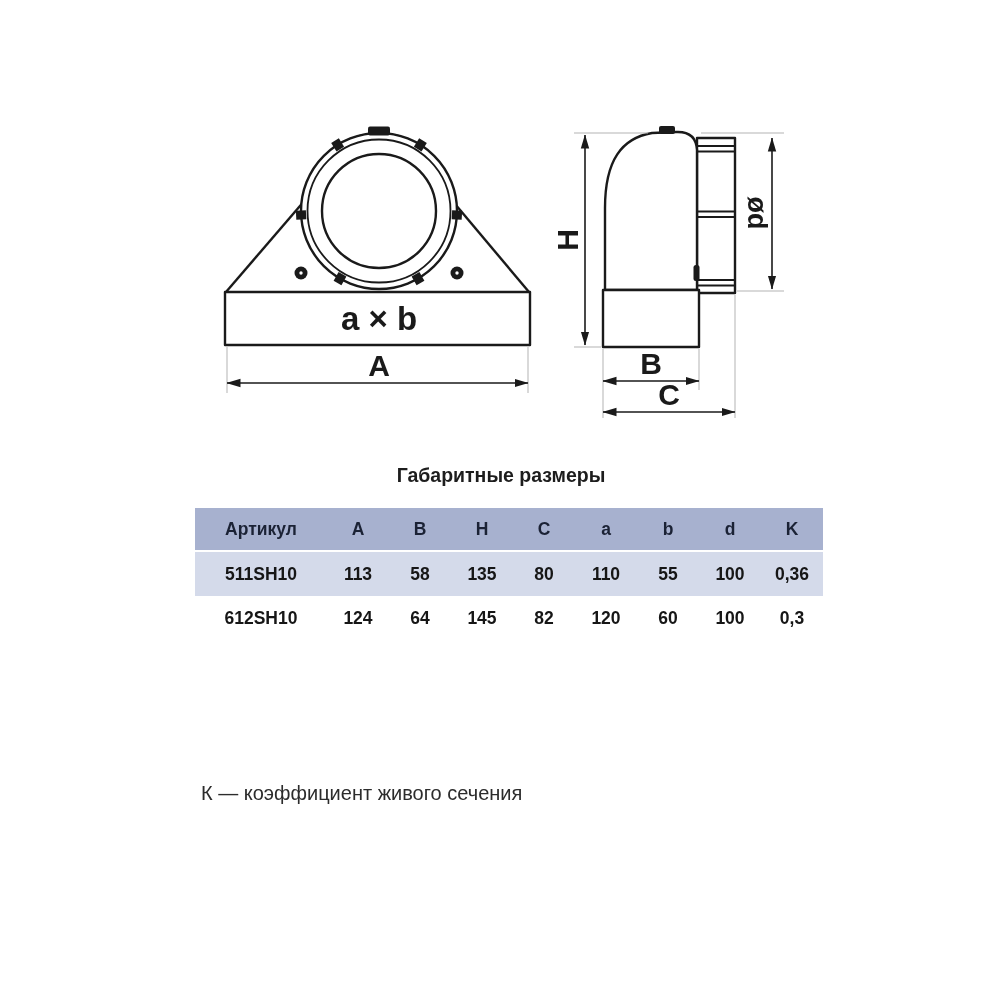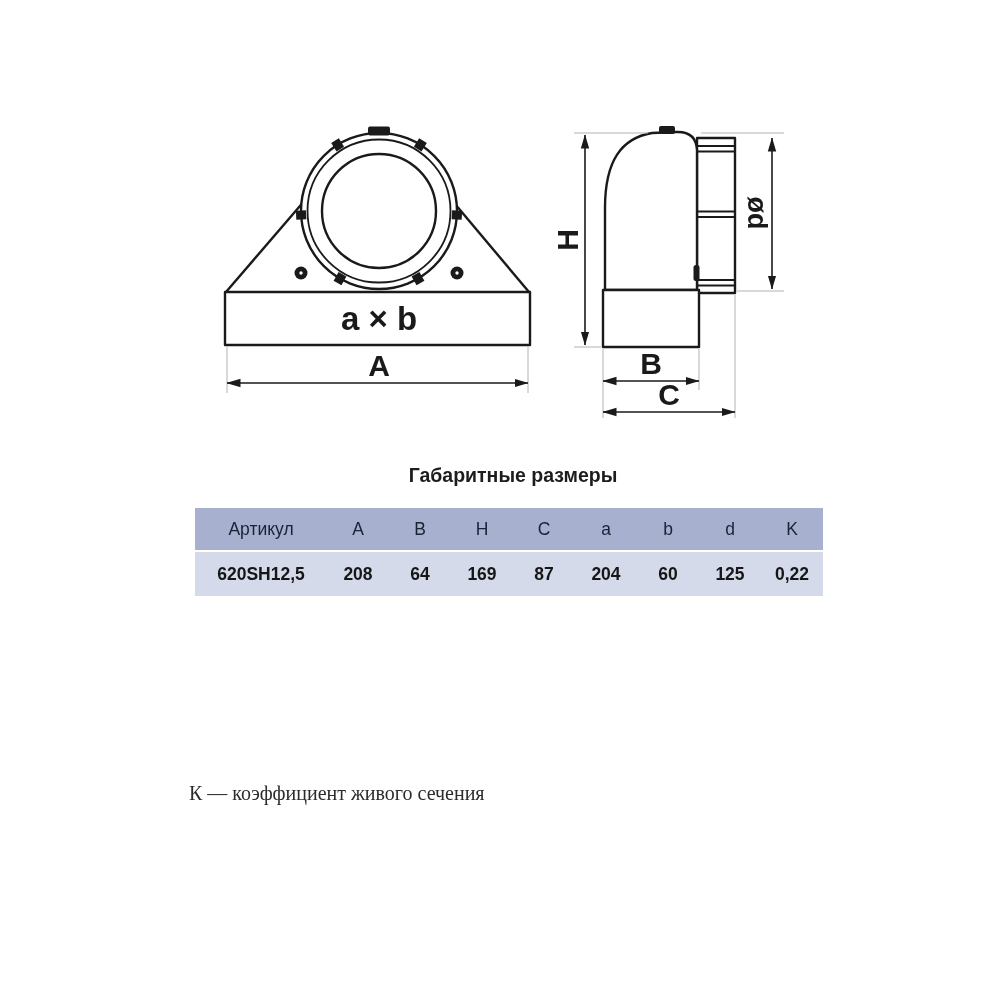--- a/index.html
+++ b/index.html
@@ -16,38 +16,38 @@
   .thin{fill:none;stroke:var(--line);stroke-width:1.8;}
   .solid{fill:var(--line);stroke:none;}
   .tab{stroke:var(--line);stroke-width:9;fill:none;}
   .ext{stroke:var(--extension-line);stroke-width:1;fill:none;}
   .dimline{stroke:var(--line);stroke-width:1.6;fill:none;}
   .dim{font:bold 30px "Liberation Sans",sans-serif;fill:var(--line);text-anchor:middle;}
   .port{font:bold 33px "Liberation Sans",sans-serif;fill:var(--line);text-anchor:middle;}
   .dia{font:bold 27px "Liberation Sans",sans-serif;fill:var(--line);text-anchor:middle;}
   .arrowhead{fill:var(--line);}
   .title{
-    position:absolute;left:208px;top:464px;width:610px;text-align:center;
+    position:absolute;left:196px;top:464px;width:610px;text-align:center;
     font-size:19.5px;font-weight:700;color:#1d1d1d;
   }
   table.dims{
     position:absolute;left:195px;top:508px;width:610px;
     border-collapse:separate;border-spacing:0;text-align:center;
     font-size:17.5px;font-weight:700;table-layout:fixed;
   }
   table.dims th{width:60px;}
   table.dims th:first-child{width:130px;}
   table.dims thead th{
     background:var(--header-bg);color:var(--header-text);height:40px;
-    font-weight:400;border-bottom:2px solid #fff;
+    font-weight:700;border-bottom:2px solid #fff;
   }
   table.dims tbody td{height:42px;color:var(--body-text);}
   table.dims tbody tr:nth-child(odd) td{background:var(--row-alt-bg);}
   table.dims tbody tr:nth-child(even) td{background:#fff;}
-  .footnote{position:absolute;left:189px;top:782px;font-size:20px;color:#2c2c2c;font-family:Liberation Serif, serif;}
+  .footnote{position:absolute;left:201px;top:782px;font-size:20px;color:#2c2c2c;}
 </style>
 </head>
 <body>
 
 <div class="canvas">
 
   <svg class="drawing" width="1000" height="460" viewBox="0 0 1000 460">
     <defs>
       <marker id="arrow" viewBox="0 0 14 10" refX="13.5" refY="5" markerWidth="14" markerHeight="10" markerUnits="userSpaceOnUse" orient="auto-start-reverse">
         <path class="arrowhead" d="M14,5 L0,0.8 L0,9.2 Z"></path>
@@ -131,27 +131,38 @@
         <th>H</th>
         <th>C</th>
         <th>a</th>
         <th>b</th>
         <th>d</th>
         <th>K</th>
       </tr>
     </thead>
     <tbody>
         <tr>
-          <td>620SH12,5</td>
-          <td>208</td>
+          <td>511SH10</td>
+          <td>113</td>
+          <td>58</td>
+          <td>135</td>
+          <td>80</td>
+          <td>110</td>
+          <td>55</td>
+          <td>100</td>
+          <td>0,36</td>
+        </tr>
+        <tr>
+          <td>612SH10</td>
+          <td>124</td>
           <td>64</td>
-          <td>169</td>
-          <td>87</td>
-          <td>204</td>
+          <td>145</td>
+          <td>82</td>
+          <td>120</td>
           <td>60</td>
-          <td>125</td>
-          <td>0,22</td>
+          <td>100</td>
+          <td>0,3</td>
         </tr>
       </tbody>
   </table>
 
   <div class="footnote">К — коэффициент живого сечения</div>
 </div>
 
 </body></html>

